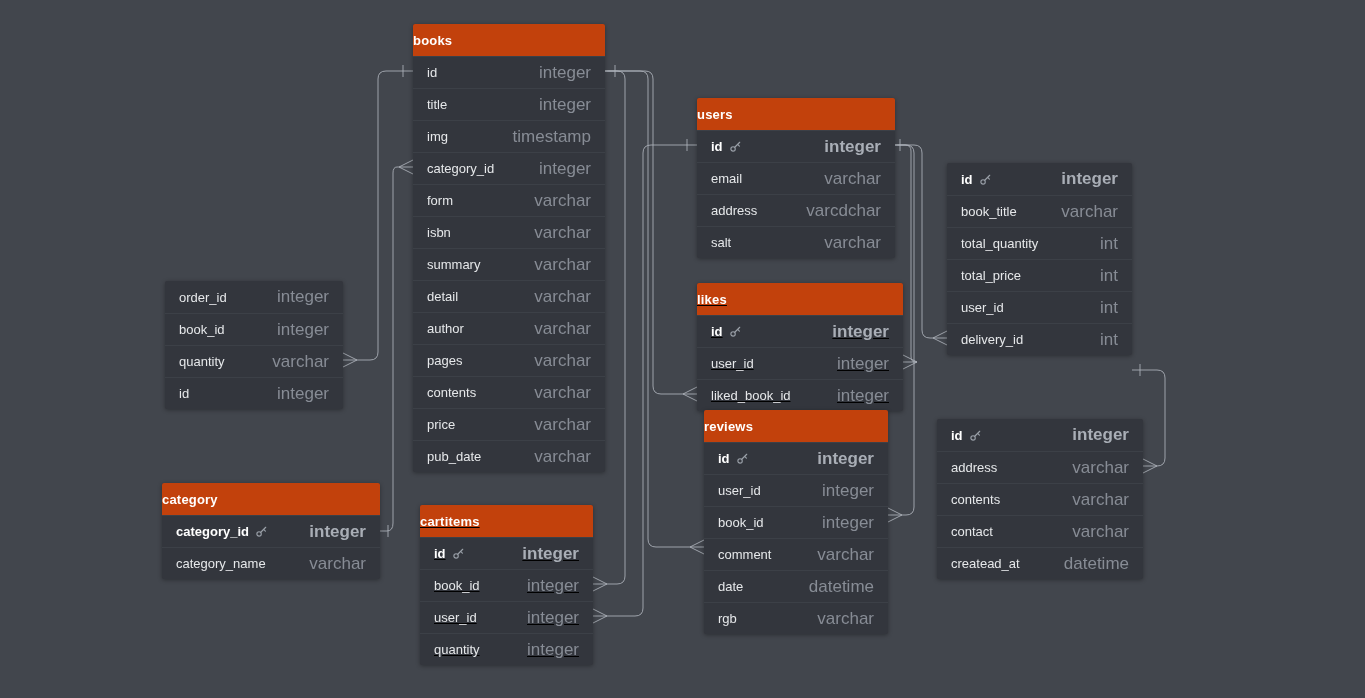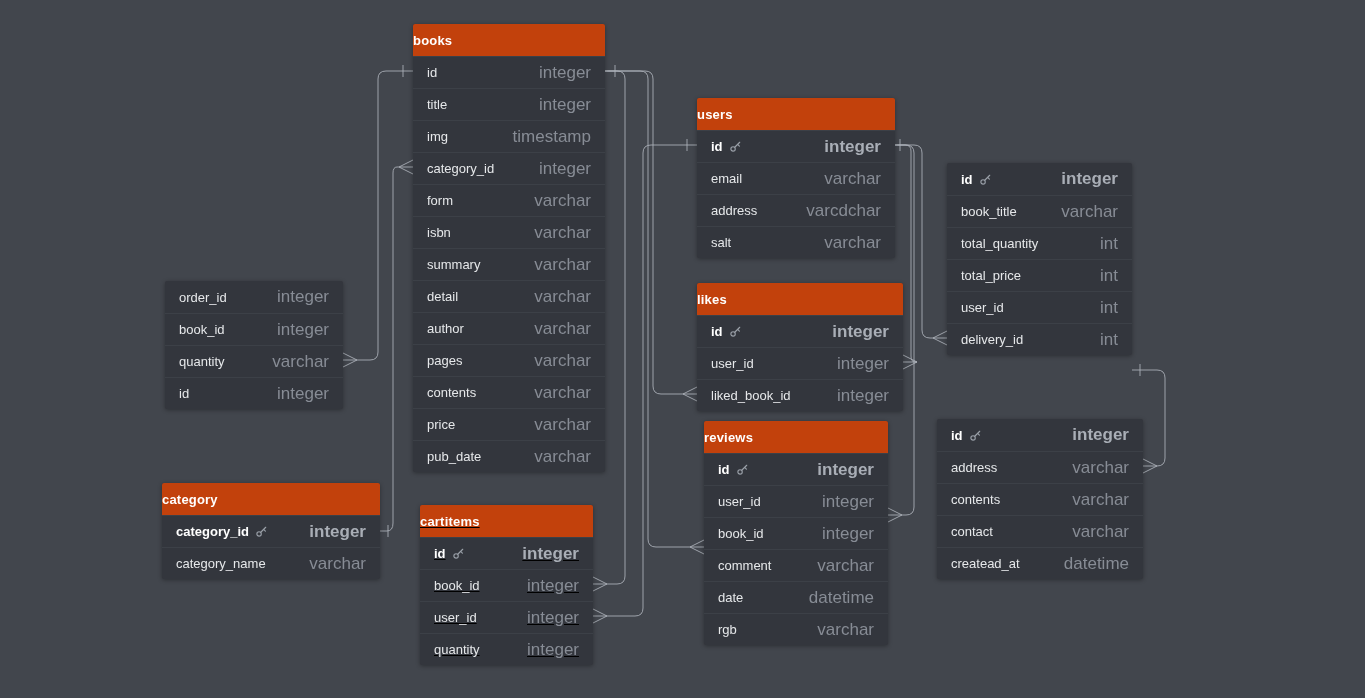--- a/index.html
+++ b/index.html
@@ -317,21 +317,21 @@
           </span>
           <span class="ftype">integer</span>
         </div>
         <div class="row">
           <span class="fname">
             <span>category_name</span>
           </span>
           <span class="ftype">varchar</span>
         </div>
       </div>
-      <div class="table" style="left: 697px; top: 283px; width: 206px;">
+      <div class="table" style="left: 697px; top: 283px; width: 206px; text-decoration: underline;">
         <div class="table-header">
           <span class="tname">likes</span>
         </div>
         <div class="row pk">
           <span class="fname">
             <span>id</span>
             <span class="key-icon">
               <svg class="key-icon" width="13" height="13" viewBox="0 0 16 16" fill="none" stroke="currentColor" stroke-width="1.4" stroke-linecap="round">
                 <circle cx="5" cy="11" r="2.7"></circle>
                 <path d="M7.1 8.9 L13.2 2.8 M10.6 5.4 l2.2 2.2"></path>
@@ -346,21 +346,21 @@
           </span>
           <span class="ftype">integer</span>
         </div>
         <div class="row">
           <span class="fname">
             <span>liked_book_id</span>
           </span>
           <span class="ftype">integer</span>
         </div>
       </div>
-      <div class="table" style="left: 704px; top: 421px; width: 184px;">
+      <div class="table" style="left: 704px; top: 410px; width: 184px;">
         <div class="table-header">
           <span class="tname">reviews</span>
         </div>
         <div class="row pk">
           <span class="fname">
             <span>id</span>
             <span class="key-icon">
               <svg class="key-icon" width="13" height="13" viewBox="0 0 16 16" fill="none" stroke="currentColor" stroke-width="1.4" stroke-linecap="round">
                 <circle cx="5" cy="11" r="2.7"></circle>
                 <path d="M7.1 8.9 L13.2 2.8 M10.6 5.4 l2.2 2.2"></path>

